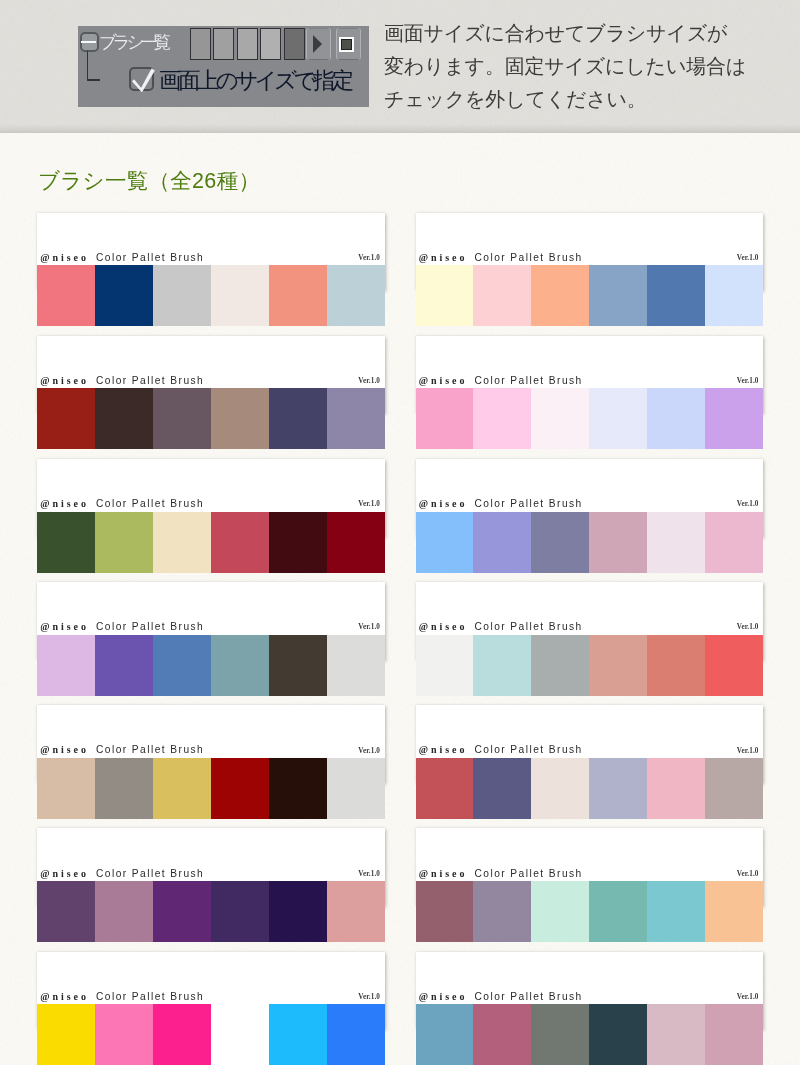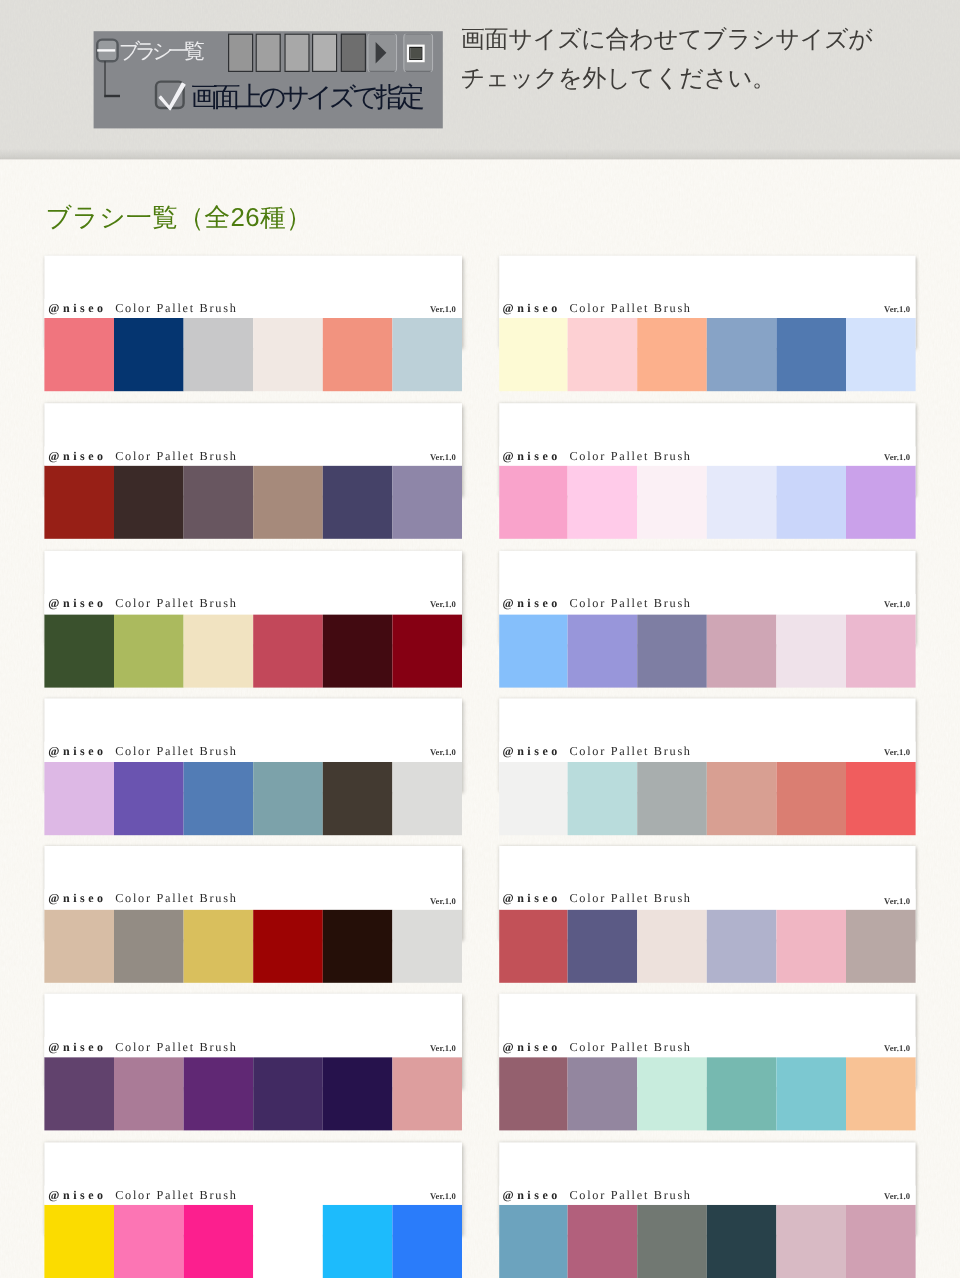--- a/index.html
+++ b/index.html
@@ -64,21 +64,21 @@
   #section-title{position:absolute;left:38px;top:165.5px;font-size:21.5px;color:#4d7c0f;
                  letter-spacing:0.3px;white-space:nowrap;}
 
   
   .card{position:absolute;width:347.5px;height:77.5px;background:#FFFFFF;
         box-shadow:1.5px 2px 3px rgba(120,118,112,.33), 0 0 2.5px rgba(130,128,120,.30);}
   .card .hdr{position:relative;height:16.5px;background:#FFFFFF;margin-top:36px;}
   .card .brand{position:absolute;left:3.2px;top:3.2px;font-size:10px;font-weight:bold;
         color:#262626;letter-spacing:2.95px;font-family:"Liberation Serif",serif;}
   .card .ptitle{position:absolute;left:59px;top:3.2px;font-size:10.2px;color:#2A2A2A;
-        letter-spacing:1.45px;font-family:Liberation Serif, serif;}
+        letter-spacing:1.45px;font-family:Liberation Sans, sans-serif;}
   .card .ver{position:absolute;right:4.5px;top:5.3px;font-size:7.2px;font-weight:bold;
         color:#3a3a3a;letter-spacing:.1px;font-family:"Liberation Serif",serif;}
   .card .strip{display:flex;height:61px;}
   .card .sw{flex:1 1 0;height:100%;}
 </style>
 </head>
 <body>
 <div id="root">
 
 <div id="topband"></div>
@@ -119,20 +119,21 @@
   <div id="chk">
     <svg width="26" height="26" viewBox="0 0 26 26">
       <polygon points="5.0,14.2 12.1,23.0 22.8,3.2 25.1,4.7 12.8,25.4 3.8,15.4" fill="#F2F2F5"></polygon>
     </svg>
   </div>
   <div id="chk-label">画面上のサイズで指定</div>
 </div>
 
 <div id="note">
   <p>画面サイズに合わせてブラシサイズが</p>
+  <p>変わります。固定サイズにしたい場合は</p>
   <p>チェックを外してください。</p>
 </div>
 
 <div id="section-title">ブラシ一覧（全26種）</div>
 
 <div id="cards">
       <div class="card" style="left: 37px; top: 212.7px;">
         <div class="hdr">
           <div class="brand">@niseo</div>
           <div class="ptitle">Color Pallet Brush</div>

